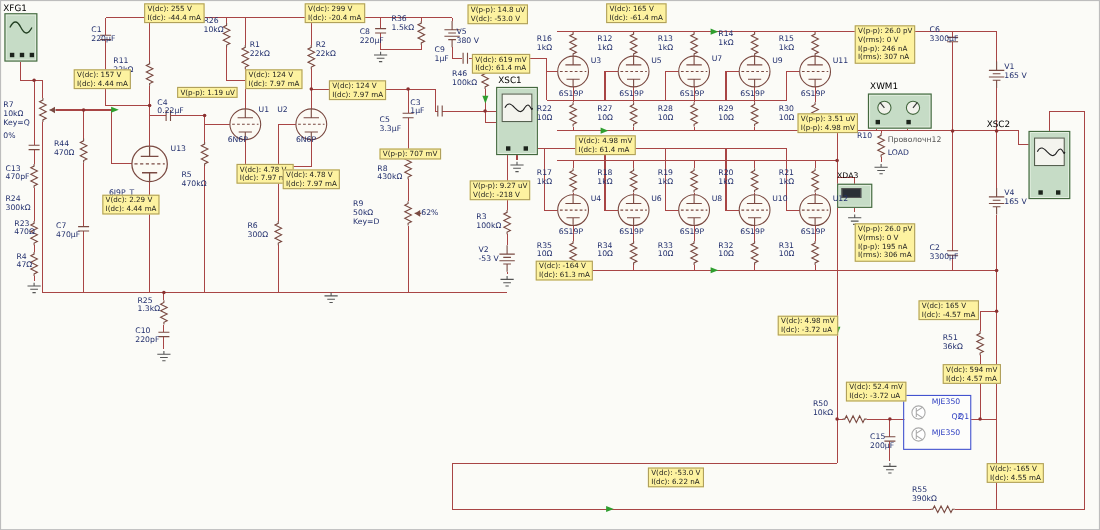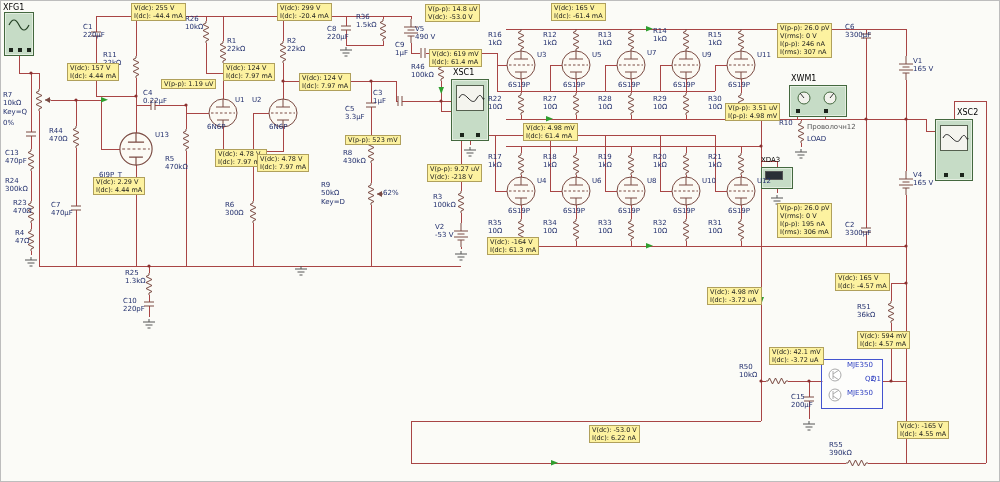--- a/index.html
+++ b/index.html
@@ -250,21 +250,21 @@
 <div class="instr" style="left:450px;top:78px;width:38px;height:62px">
   <div class="screen">
     <svg width="28" height="24">
           <path d="M2,12 C8,0 14,24 20,12 25,4 26,18 27,12" fill="none" stroke="#222" stroke-width="1"></path>
         </svg>
   </div>
   <span class="term" style="left:8px"></span>
   <span class="term" style="left:24px"></span>
 </div>
 
-<span class="iname" style="left:956px;top:107px">XSC2</span>
+<span class="iname" style="left:896px;top:107px">XSC2</span>
 <div class="instr" style="left:934px;top:118px;width:38px;height:62px">
   <div class="screen">
     <svg width="28" height="24">
           <path d="M2,12 C8,0 14,24 20,12 25,4 26,18 27,12" fill="none" stroke="#222" stroke-width="1"></path>
         </svg>
   </div>
   <span class="term" style="left:8px"></span>
   <span class="term" style="left:24px"></span>
 </div>
 
@@ -315,21 +315,21 @@
 10kΩ</div>
 <div class="lbl" style="left:226px;top:36px">R1
 22kΩ</div>
 <div class="lbl" style="left:286px;top:36px">R2
 22kΩ</div>
 <div class="lbl" style="left:326px;top:24px">C8
 220µF</div>
 <div class="lbl" style="left:355px;top:12px">R36
 1.5kΩ</div>
 <div class="lbl" style="left:414px;top:24px">V5
-490 V</div>
+380 V</div>
 <div class="lbl" style="left:394px;top:40px">C9
 1µF</div>
 <div class="lbl" style="left:410px;top:62px">R46
 100kΩ</div>
 <div class="lbl" style="left:142px;top:88px">C4
 0.22µF</div>
 <div class="lbl" style="left:154px;top:130px">U13</div>
 <div class="lbl" style="left:98px;top:170px">6J9P_T</div>
 <div class="lbl" style="left:234px;top:95px">U1</div>
 <div class="lbl" style="left:251px;top:95px">U2</div>
@@ -455,21 +455,21 @@
 <div class="probe" style="left:298px;top:72px">V(dc): 124 V
 I(dc): 7.97 mA</div>
 <div class="probe" style="left:214px;top:148px">V(dc): 4.78 V
 I(dc): 7.97 mA</div>
 <div class="probe" style="left:256px;top:153px">V(dc): 4.78 V
 I(dc): 7.97 mA</div>
 <div class="probe" style="left:92px;top:176px">V(dc): 2.29 V
 I(dc): 4.44 mA</div>
 <div class="probe" style="left:428px;top:48px">V(dc): 619 mV
 I(dc): 61.4 mA</div>
-<div class="probe" style="left:344px;top:134px">V(p-p): 523 mV</div>
+<div class="probe" style="left:344px;top:134px">V(p-p): 707 mV</div>
 <div class="probe" style="left:426px;top:163px">V(p-p): 9.27 uV
 V(dc): -218 V</div>
 <div class="probe" style="left:486px;top:236px">V(dc): -164 V
 I(dc): 61.3 mA</div>
 <div class="probe" style="left:522px;top:122px">V(dc): 4.98 mV
 I(dc): 61.4 mA</div>
 <div class="probe" style="left:776px;top:22px">V(p-p): 26.0 pV
 V(rms): 0 V
 I(p-p): 246 nA
 I(rms): 307 nA</div>
@@ -478,20 +478,20 @@
 <div class="probe" style="left:776px;top:202px">V(p-p): 26.0 pV
 V(rms): 0 V
 I(p-p): 195 nA
 I(rms): 306 mA</div>
 <div class="probe" style="left:834px;top:272px">V(dc): 165 V
 I(dc): -4.57 mA</div>
 <div class="probe" style="left:856px;top:330px">V(dc): 594 mV
 I(dc): 4.57 mA</div>
 <div class="probe" style="left:706px;top:286px">V(dc): 4.98 mV
 I(dc): -3.72 uA</div>
-<div class="probe" style="left:768px;top:346px">V(dc): 42.1 mV
+<div class="probe" style="left:768px;top:346px">V(dc): 52.4 mV
 I(dc): -3.72 uA</div>
 <div class="probe" style="left:588px;top:424px">V(dc): -53.0 V
 I(dc): 6.22 nA</div>
 <div class="probe" style="left:896px;top:420px">V(dc): -165 V
 I(dc): 4.55 mA</div>
 
 </div>
 
 </body></html>

